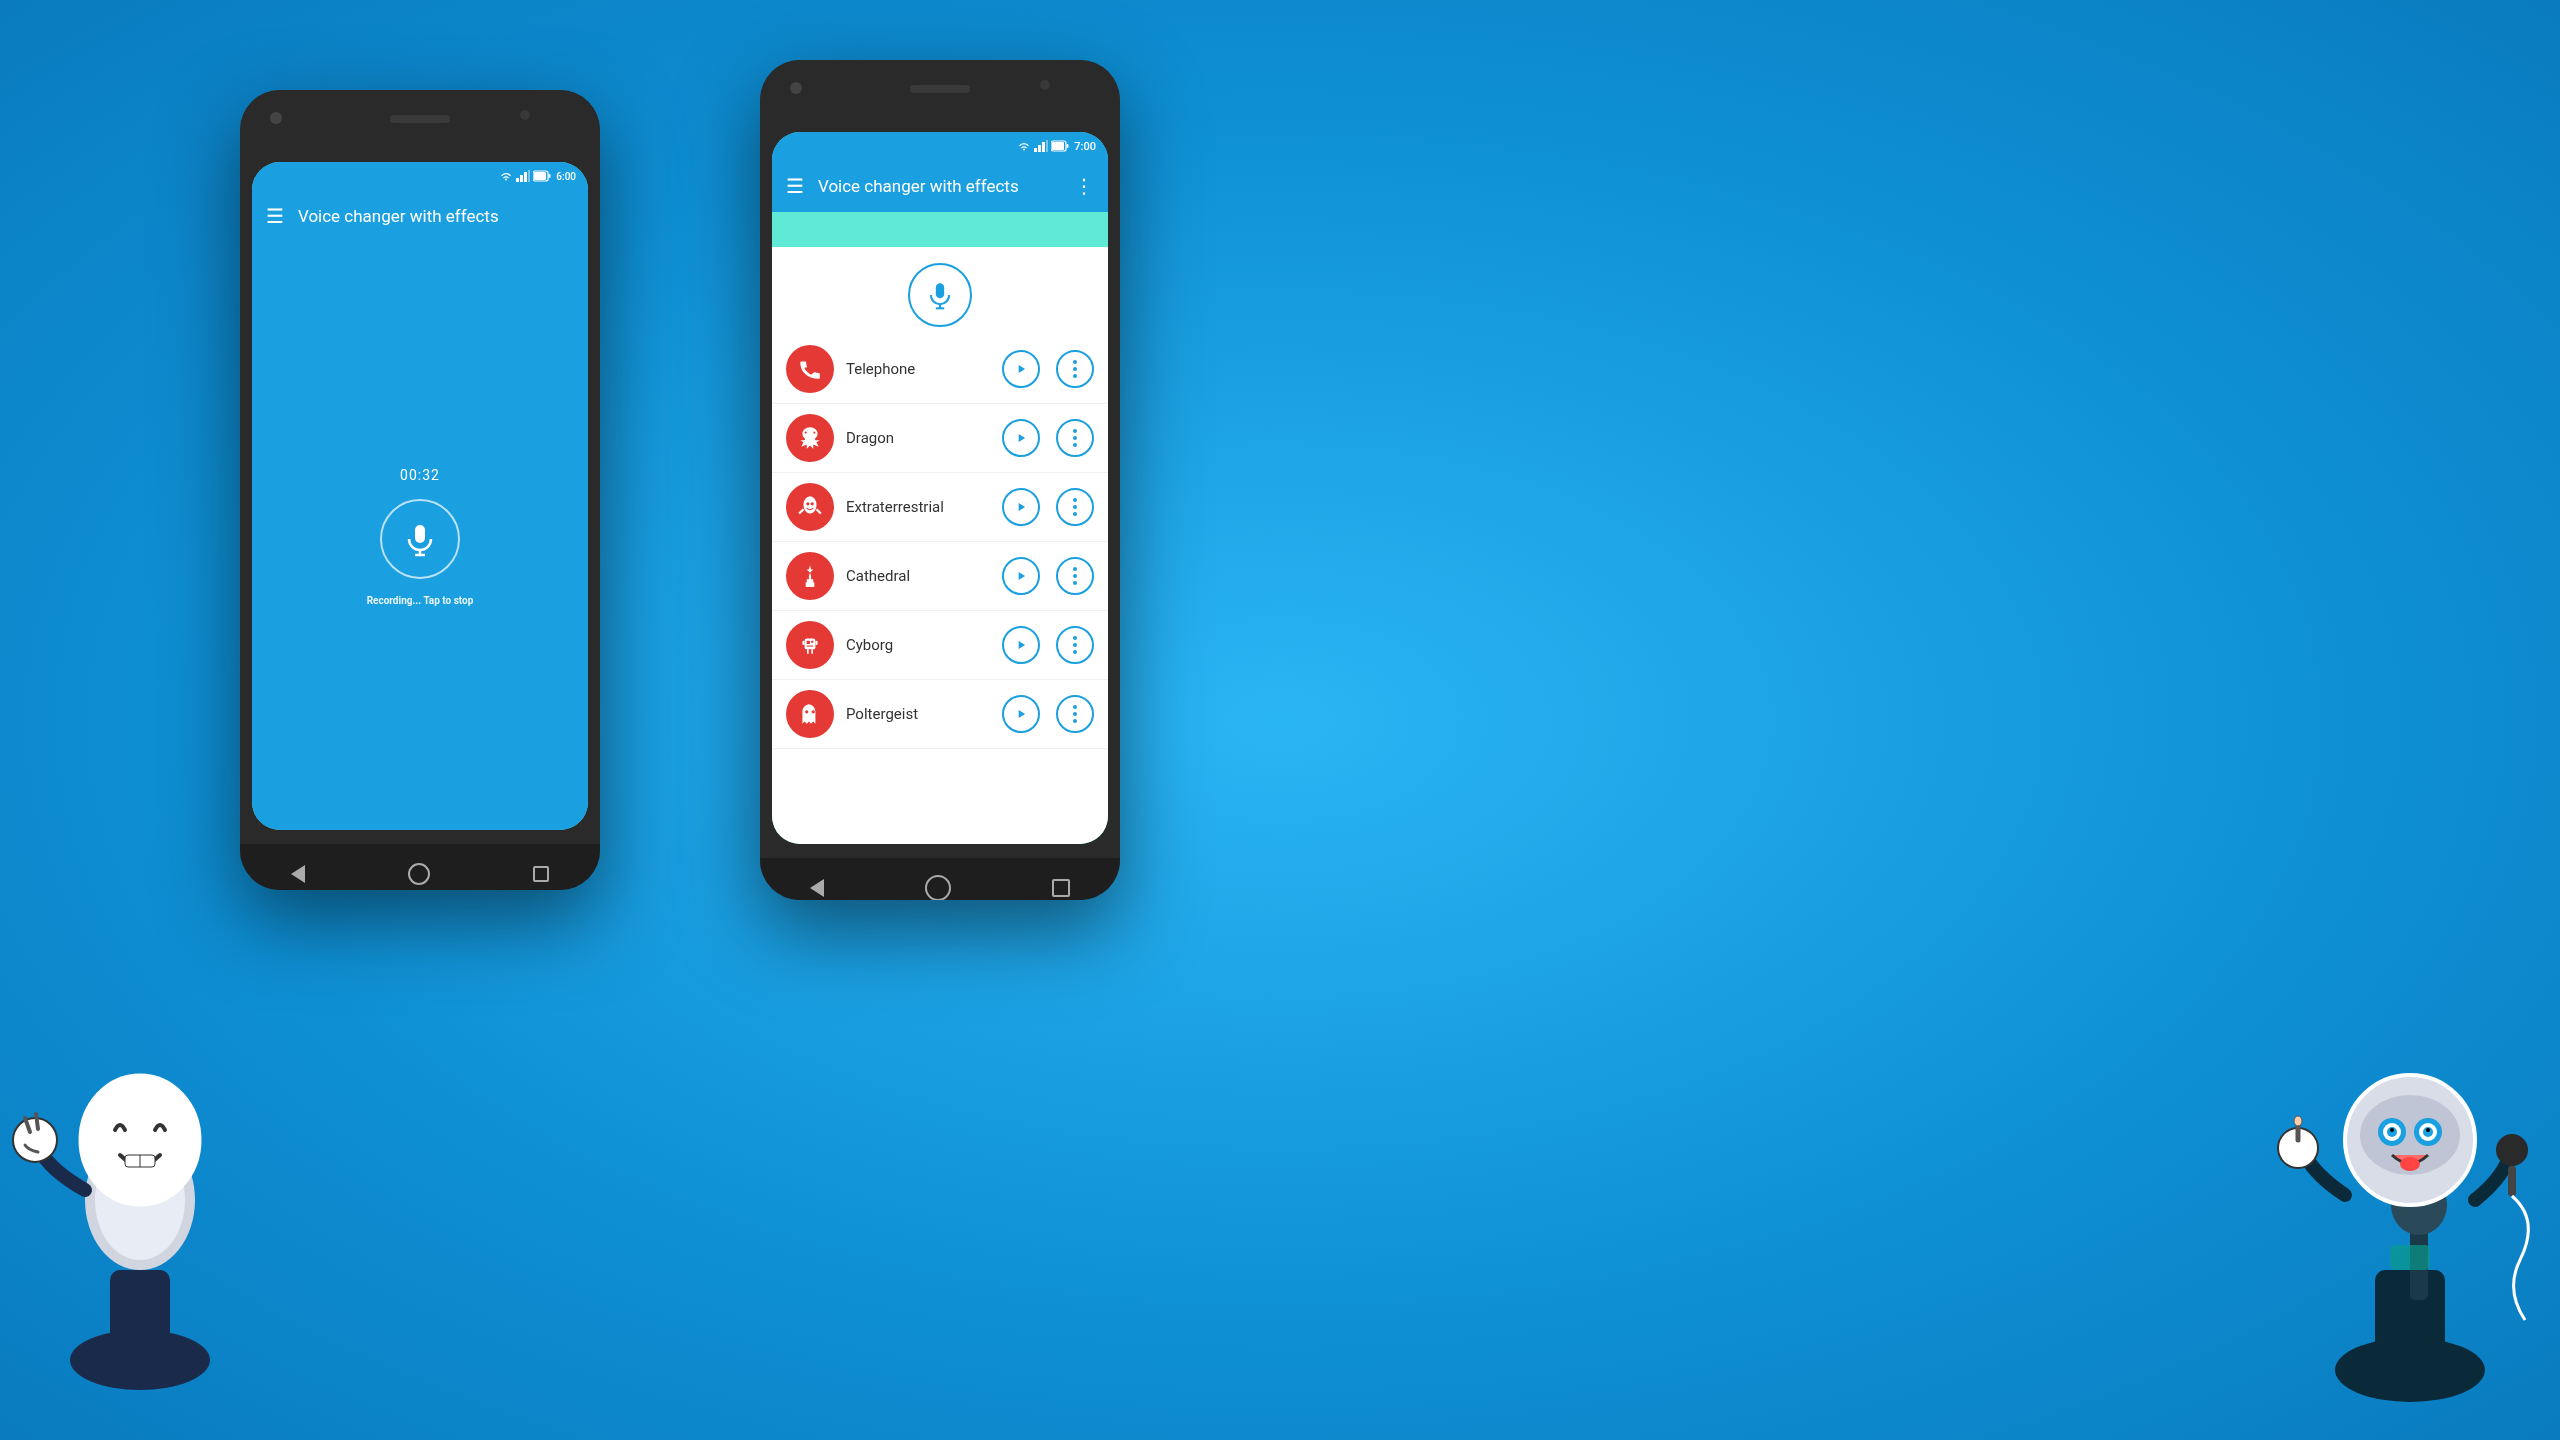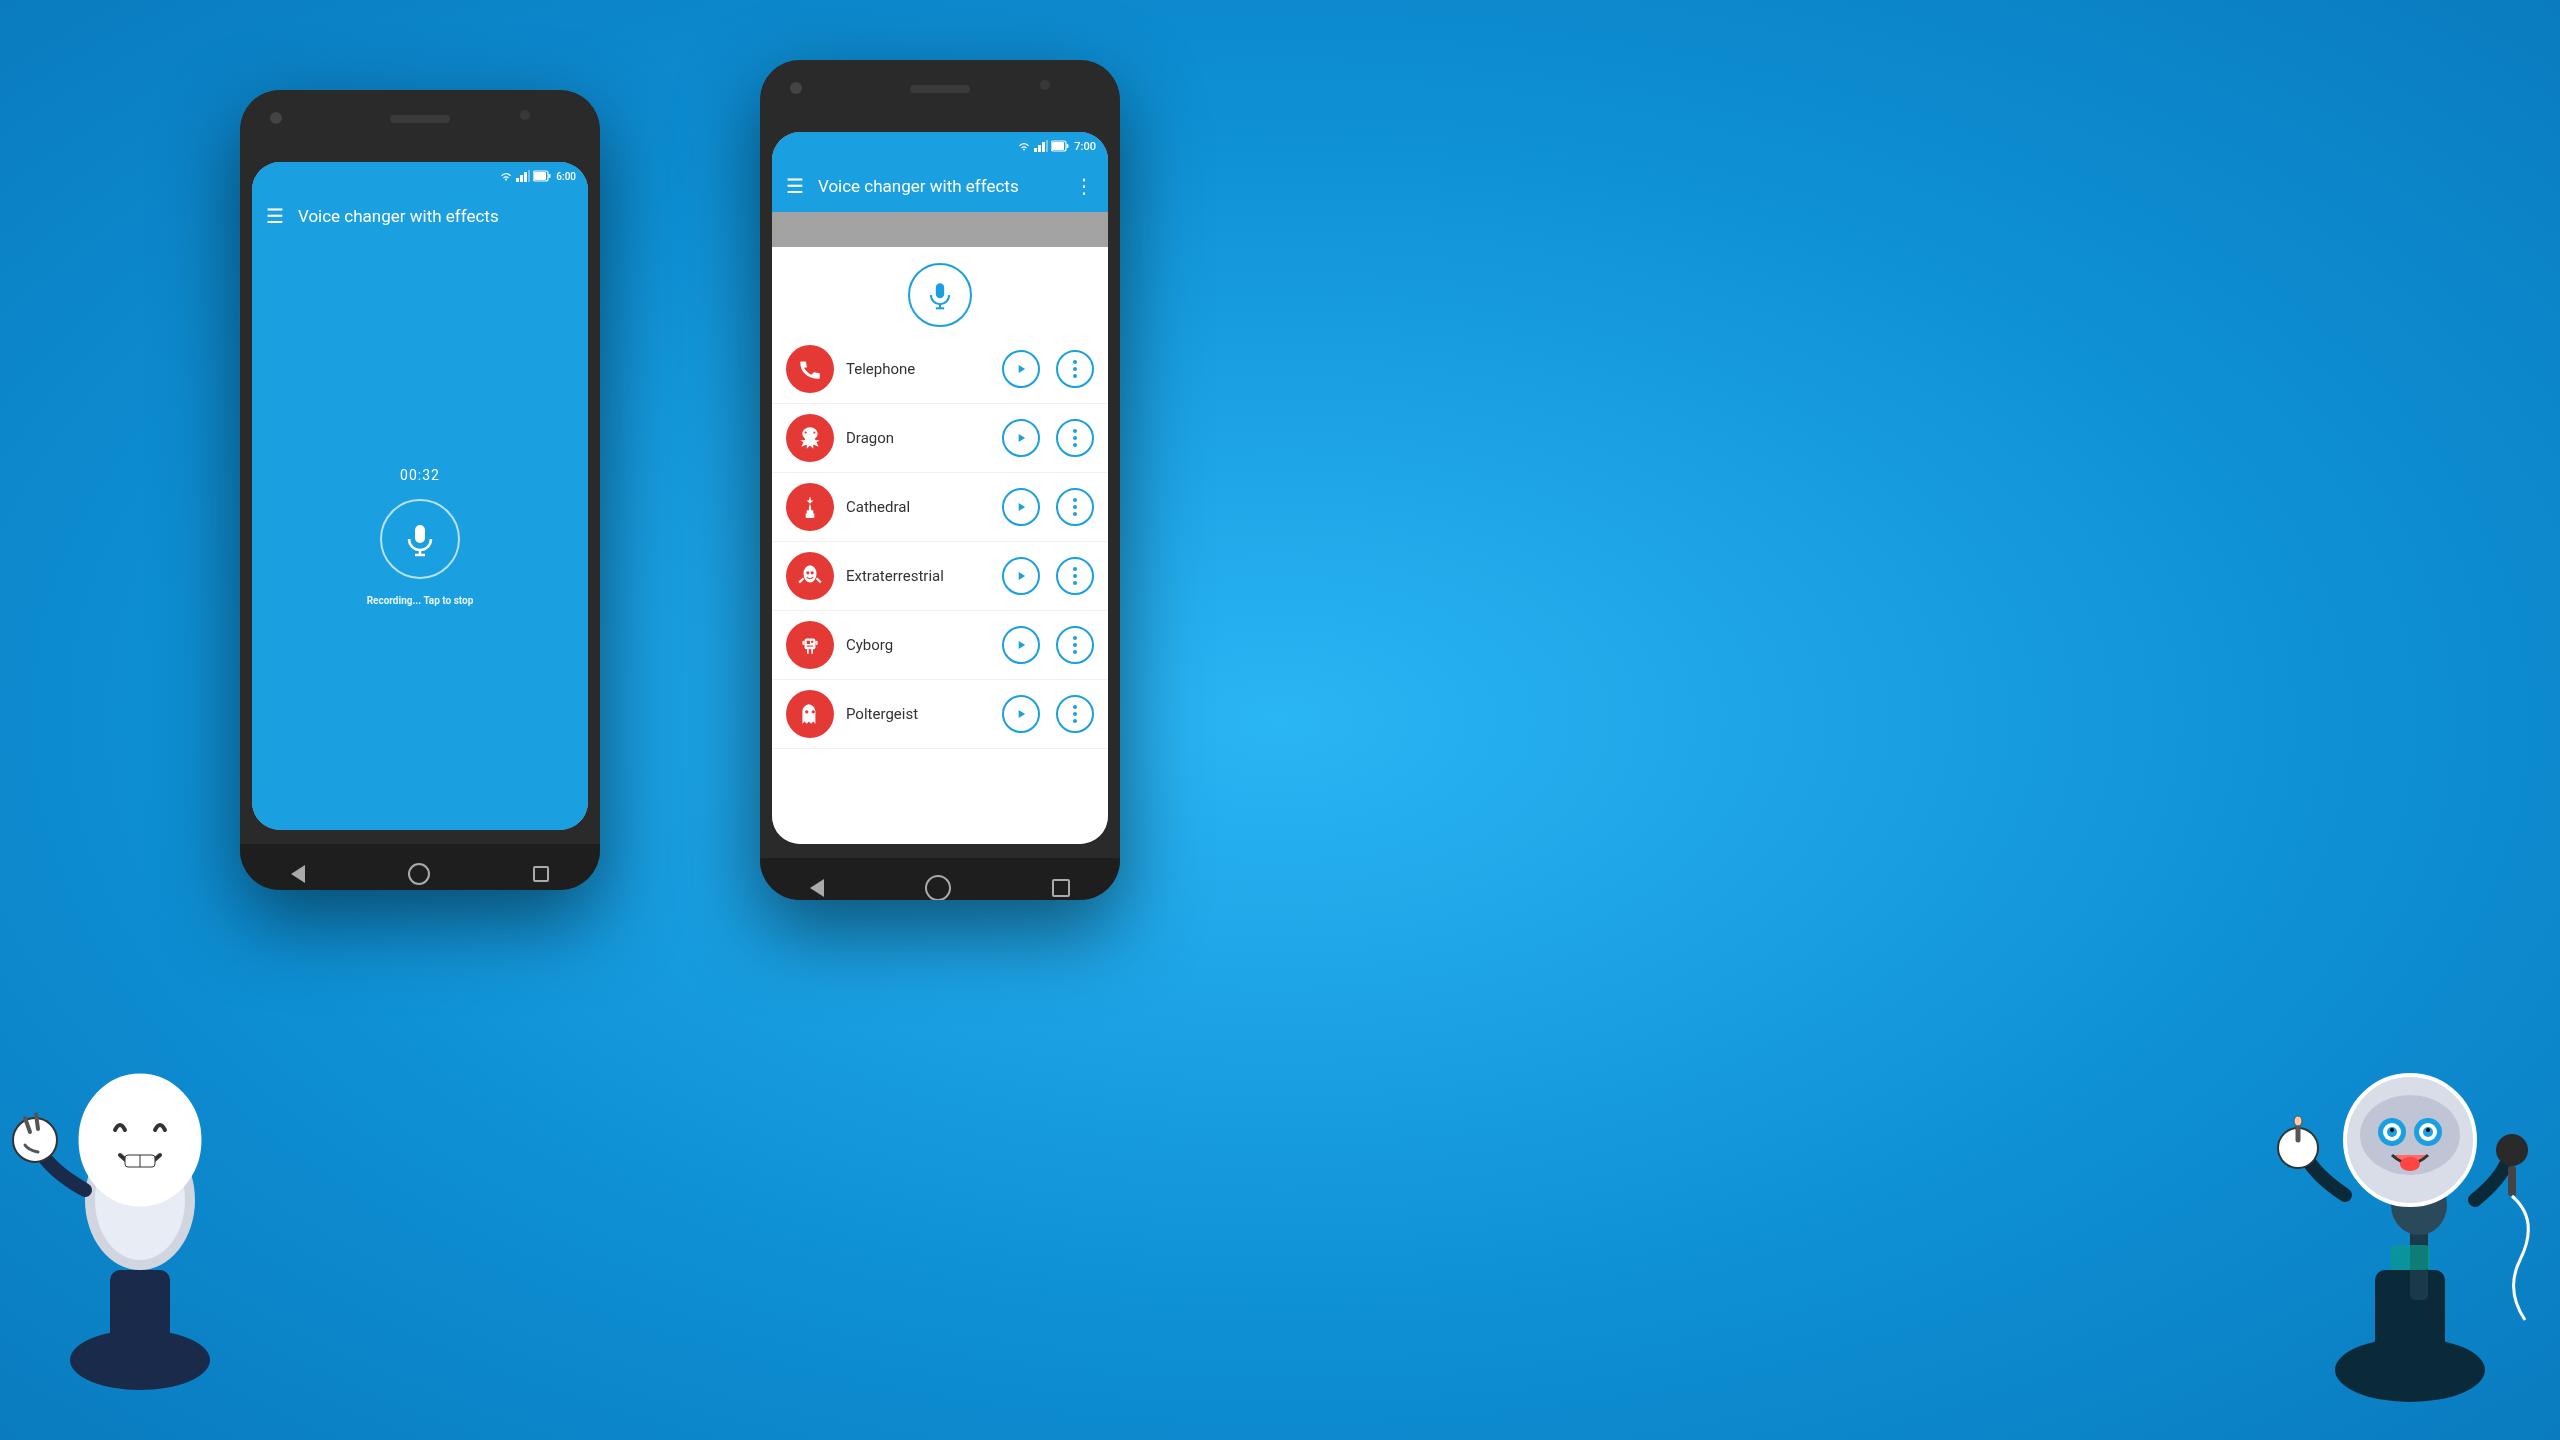--- a/index.html
+++ b/index.html
@@ -26,21 +26,21 @@
       border-radius: 40px;
       background: #2a2a2a;
       box-shadow: 0 30px 80px rgba(0,0,0,0.5);
       overflow: hidden;
     }
 
     .phone-inner {
       margin: 14px 12px;
       border-radius: 28px;
       overflow: hidden;
-      background: #a3a3a3;
+      background: #5eead4;
     }
 
     
     .phone-top {
       height: 58px;
       background: #2a2a2a;
       display: flex;
       align-items: center;
       justify-content: center;
       position: relative;
@@ -458,51 +458,51 @@
                 <span></span>
                 <span></span>
             </div>
           </div>
         </div>
 
 
         <div class="effect-item">
           <div class="effect-icon">
             <svg width="26" height="26" viewBox="0 0 24 24" fill="white">
-                <path d="M12 2l-1 4H9l3 3-1 3h2v3H9v7h6v-7h-4v-3h2l-1-3 3-3h-2l-1-4z"></path>
-                <rect x="8" y="18" width="8" height="4" fill="white"></rect>
-              </svg>
-          </div>
-          <span class="effect-name">Cathedral</span>
-          <div class="effect-action">
-            <svg width="14" height="14" viewBox="0 0 24 24" fill="#1a9fe0">
-                <polygon points="8,5 19,12 8,19"></polygon>
-              </svg>
-          </div>
-          <div class="effect-action">
-            <div class="three-dots">
-              <span></span>
-                <span></span>
-                <span></span>
-            </div>
-          </div>
-        </div>
-
-        <div class="effect-item">
-          <div class="effect-icon">
-            <svg width="26" height="26" viewBox="0 0 24 24" fill="white">
                 <ellipse cx="12" cy="10" rx="6" ry="8" fill="white"></ellipse>
                 <circle cx="10" cy="9" r="1.5" fill="#e53935"></circle>
                 <circle cx="14" cy="9" r="1.5" fill="#e53935"></circle>
                 <path d="M9 13q3 3 6 0" stroke="#e53935" fill="none" stroke-width="1"></path>
                 <path d="M6 14l-4 4" stroke="white" stroke-width="2"></path>
                 <path d="M18 14l4 4" stroke="white" stroke-width="2"></path>
               </svg>
           </div>
           <span class="effect-name">Extraterrestrial</span>
+          <div class="effect-action">
+            <svg width="14" height="14" viewBox="0 0 24 24" fill="#1a9fe0">
+                <polygon points="8,5 19,12 8,19"></polygon>
+              </svg>
+          </div>
+          <div class="effect-action">
+            <div class="three-dots">
+              <span></span>
+                <span></span>
+                <span></span>
+            </div>
+          </div>
+        </div>
+
+        <div class="effect-item">
+          <div class="effect-icon">
+            <svg width="26" height="26" viewBox="0 0 24 24" fill="white">
+                <path d="M12 2l-1 4H9l3 3-1 3h2v3H9v7h6v-7h-4v-3h2l-1-3 3-3h-2l-1-4z"></path>
+                <rect x="8" y="18" width="8" height="4" fill="white"></rect>
+              </svg>
+          </div>
+          <span class="effect-name">Cathedral</span>
           <div class="effect-action">
             <svg width="14" height="14" viewBox="0 0 24 24" fill="#1a9fe0">
                 <polygon points="8,5 19,12 8,19"></polygon>
               </svg>
           </div>
           <div class="effect-action">
             <div class="three-dots">
               <span></span>
                 <span></span>
                 <span></span>

